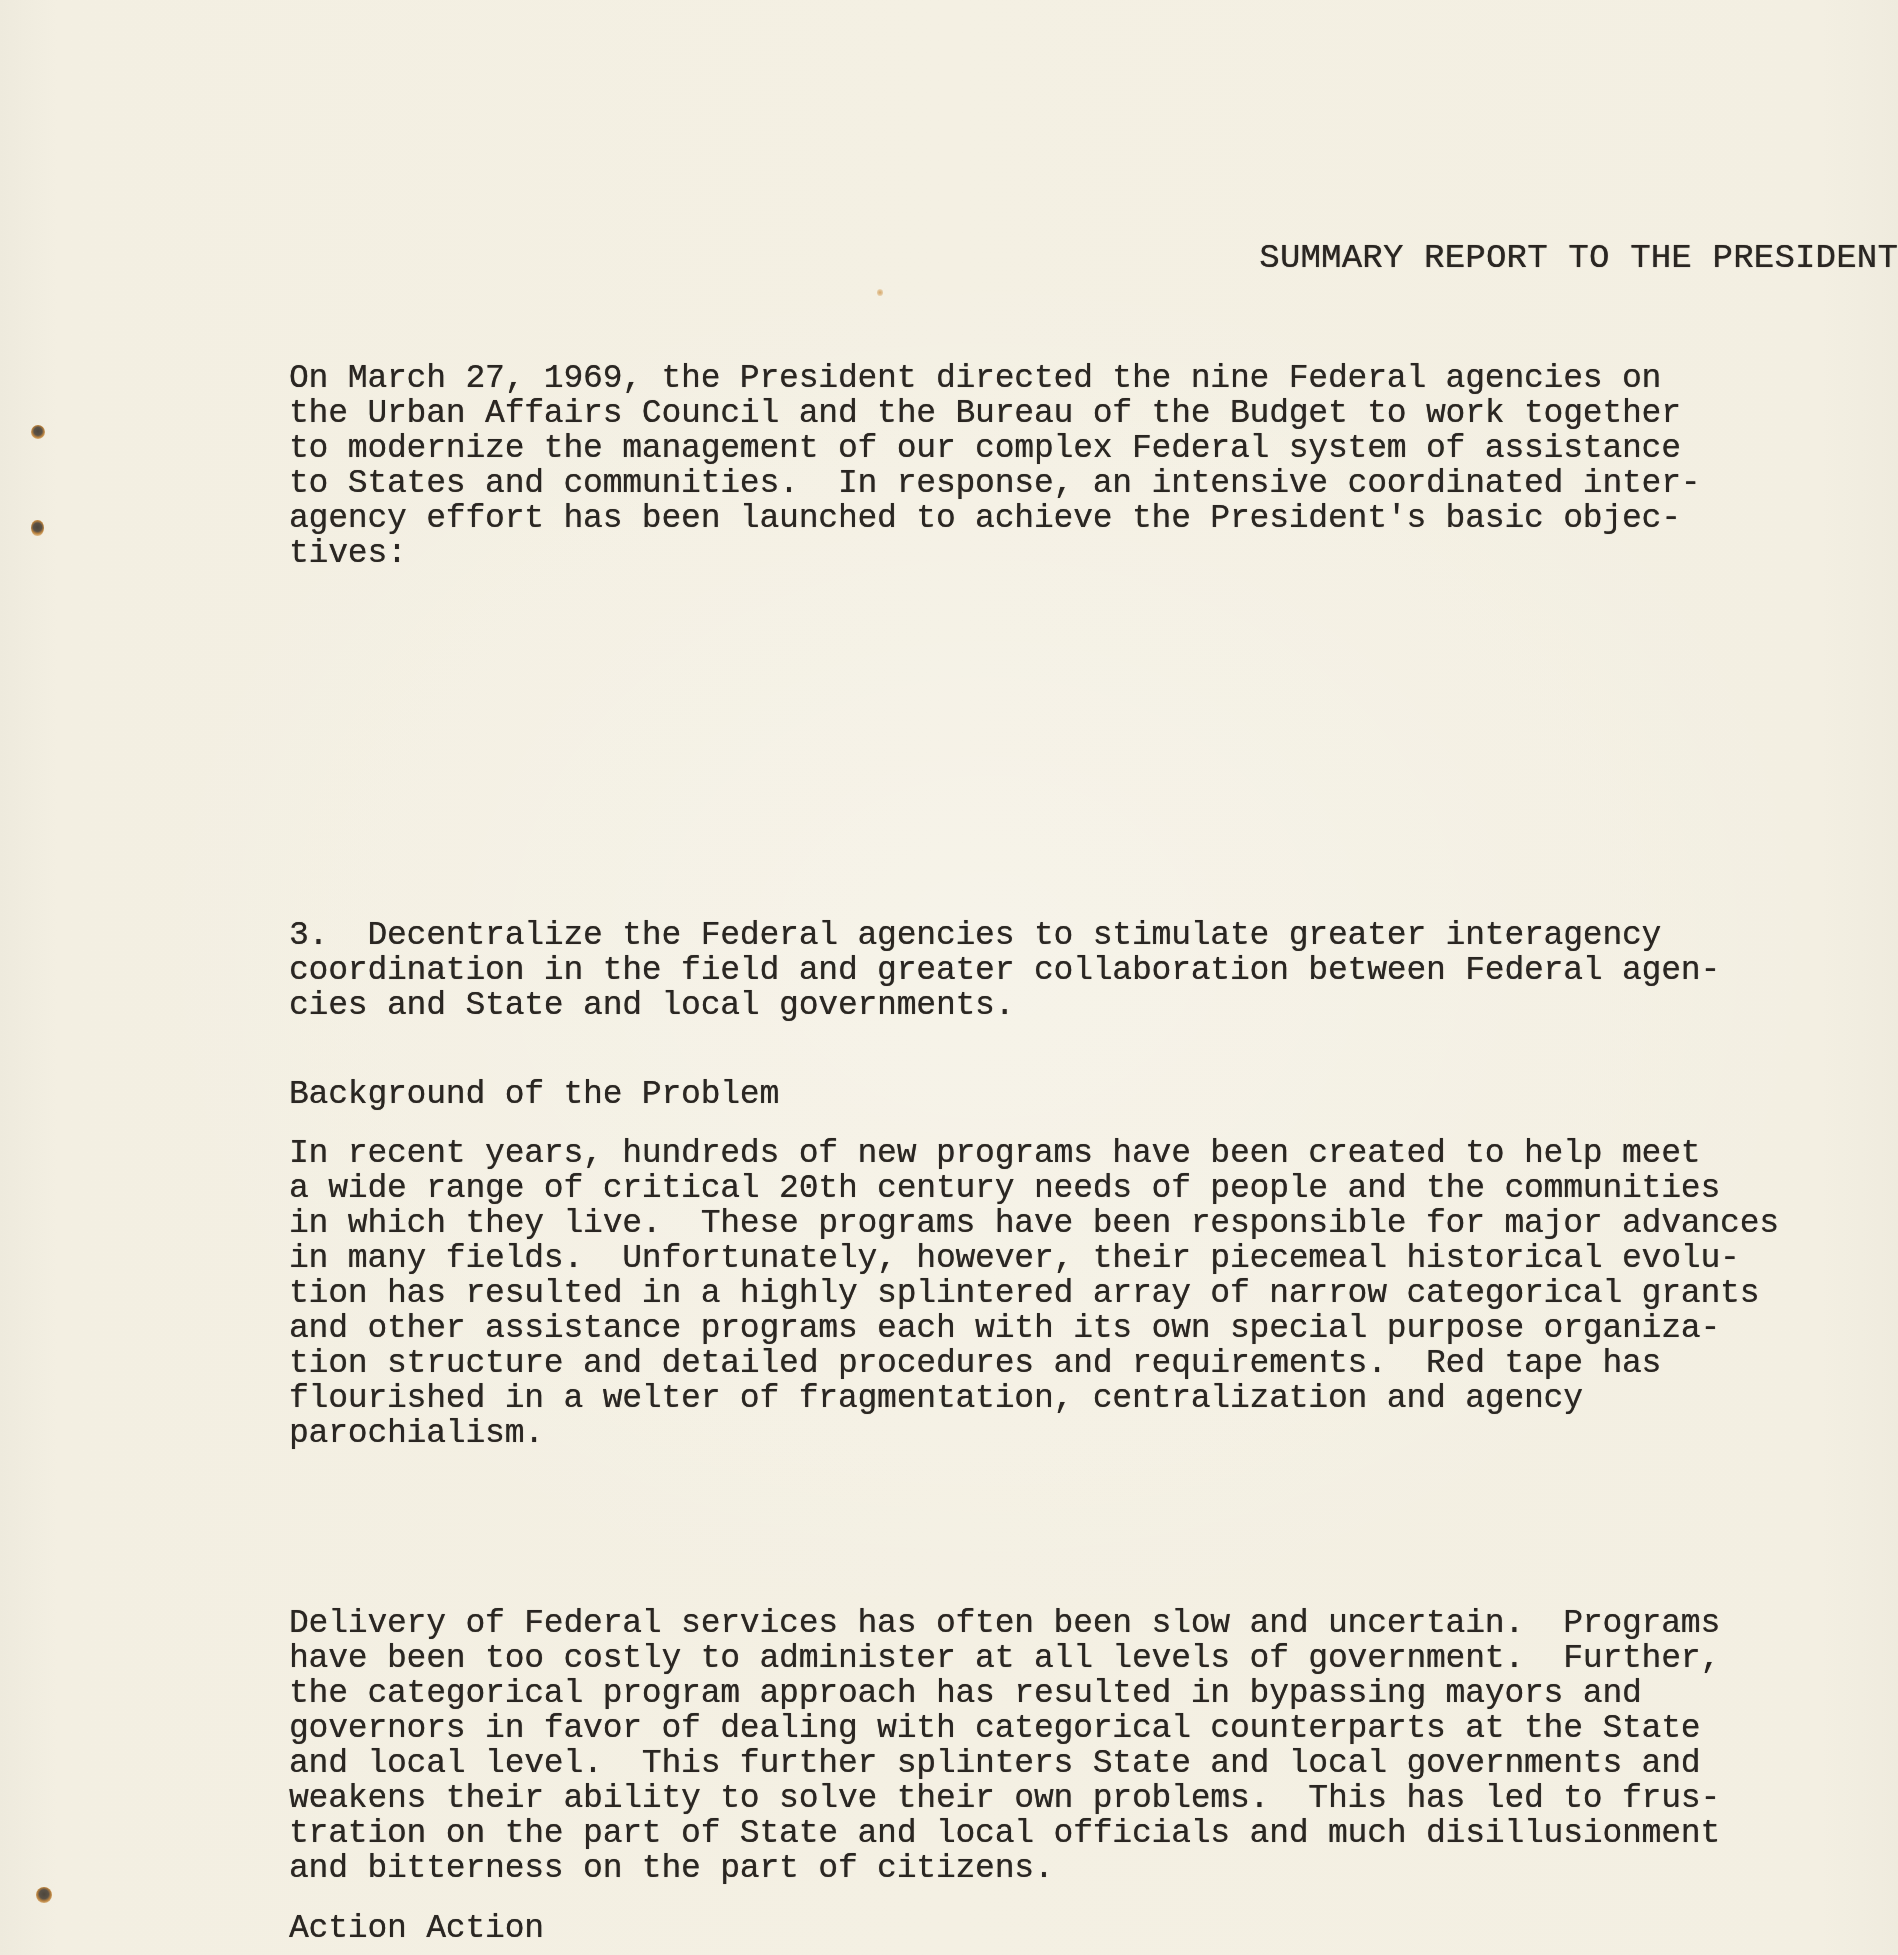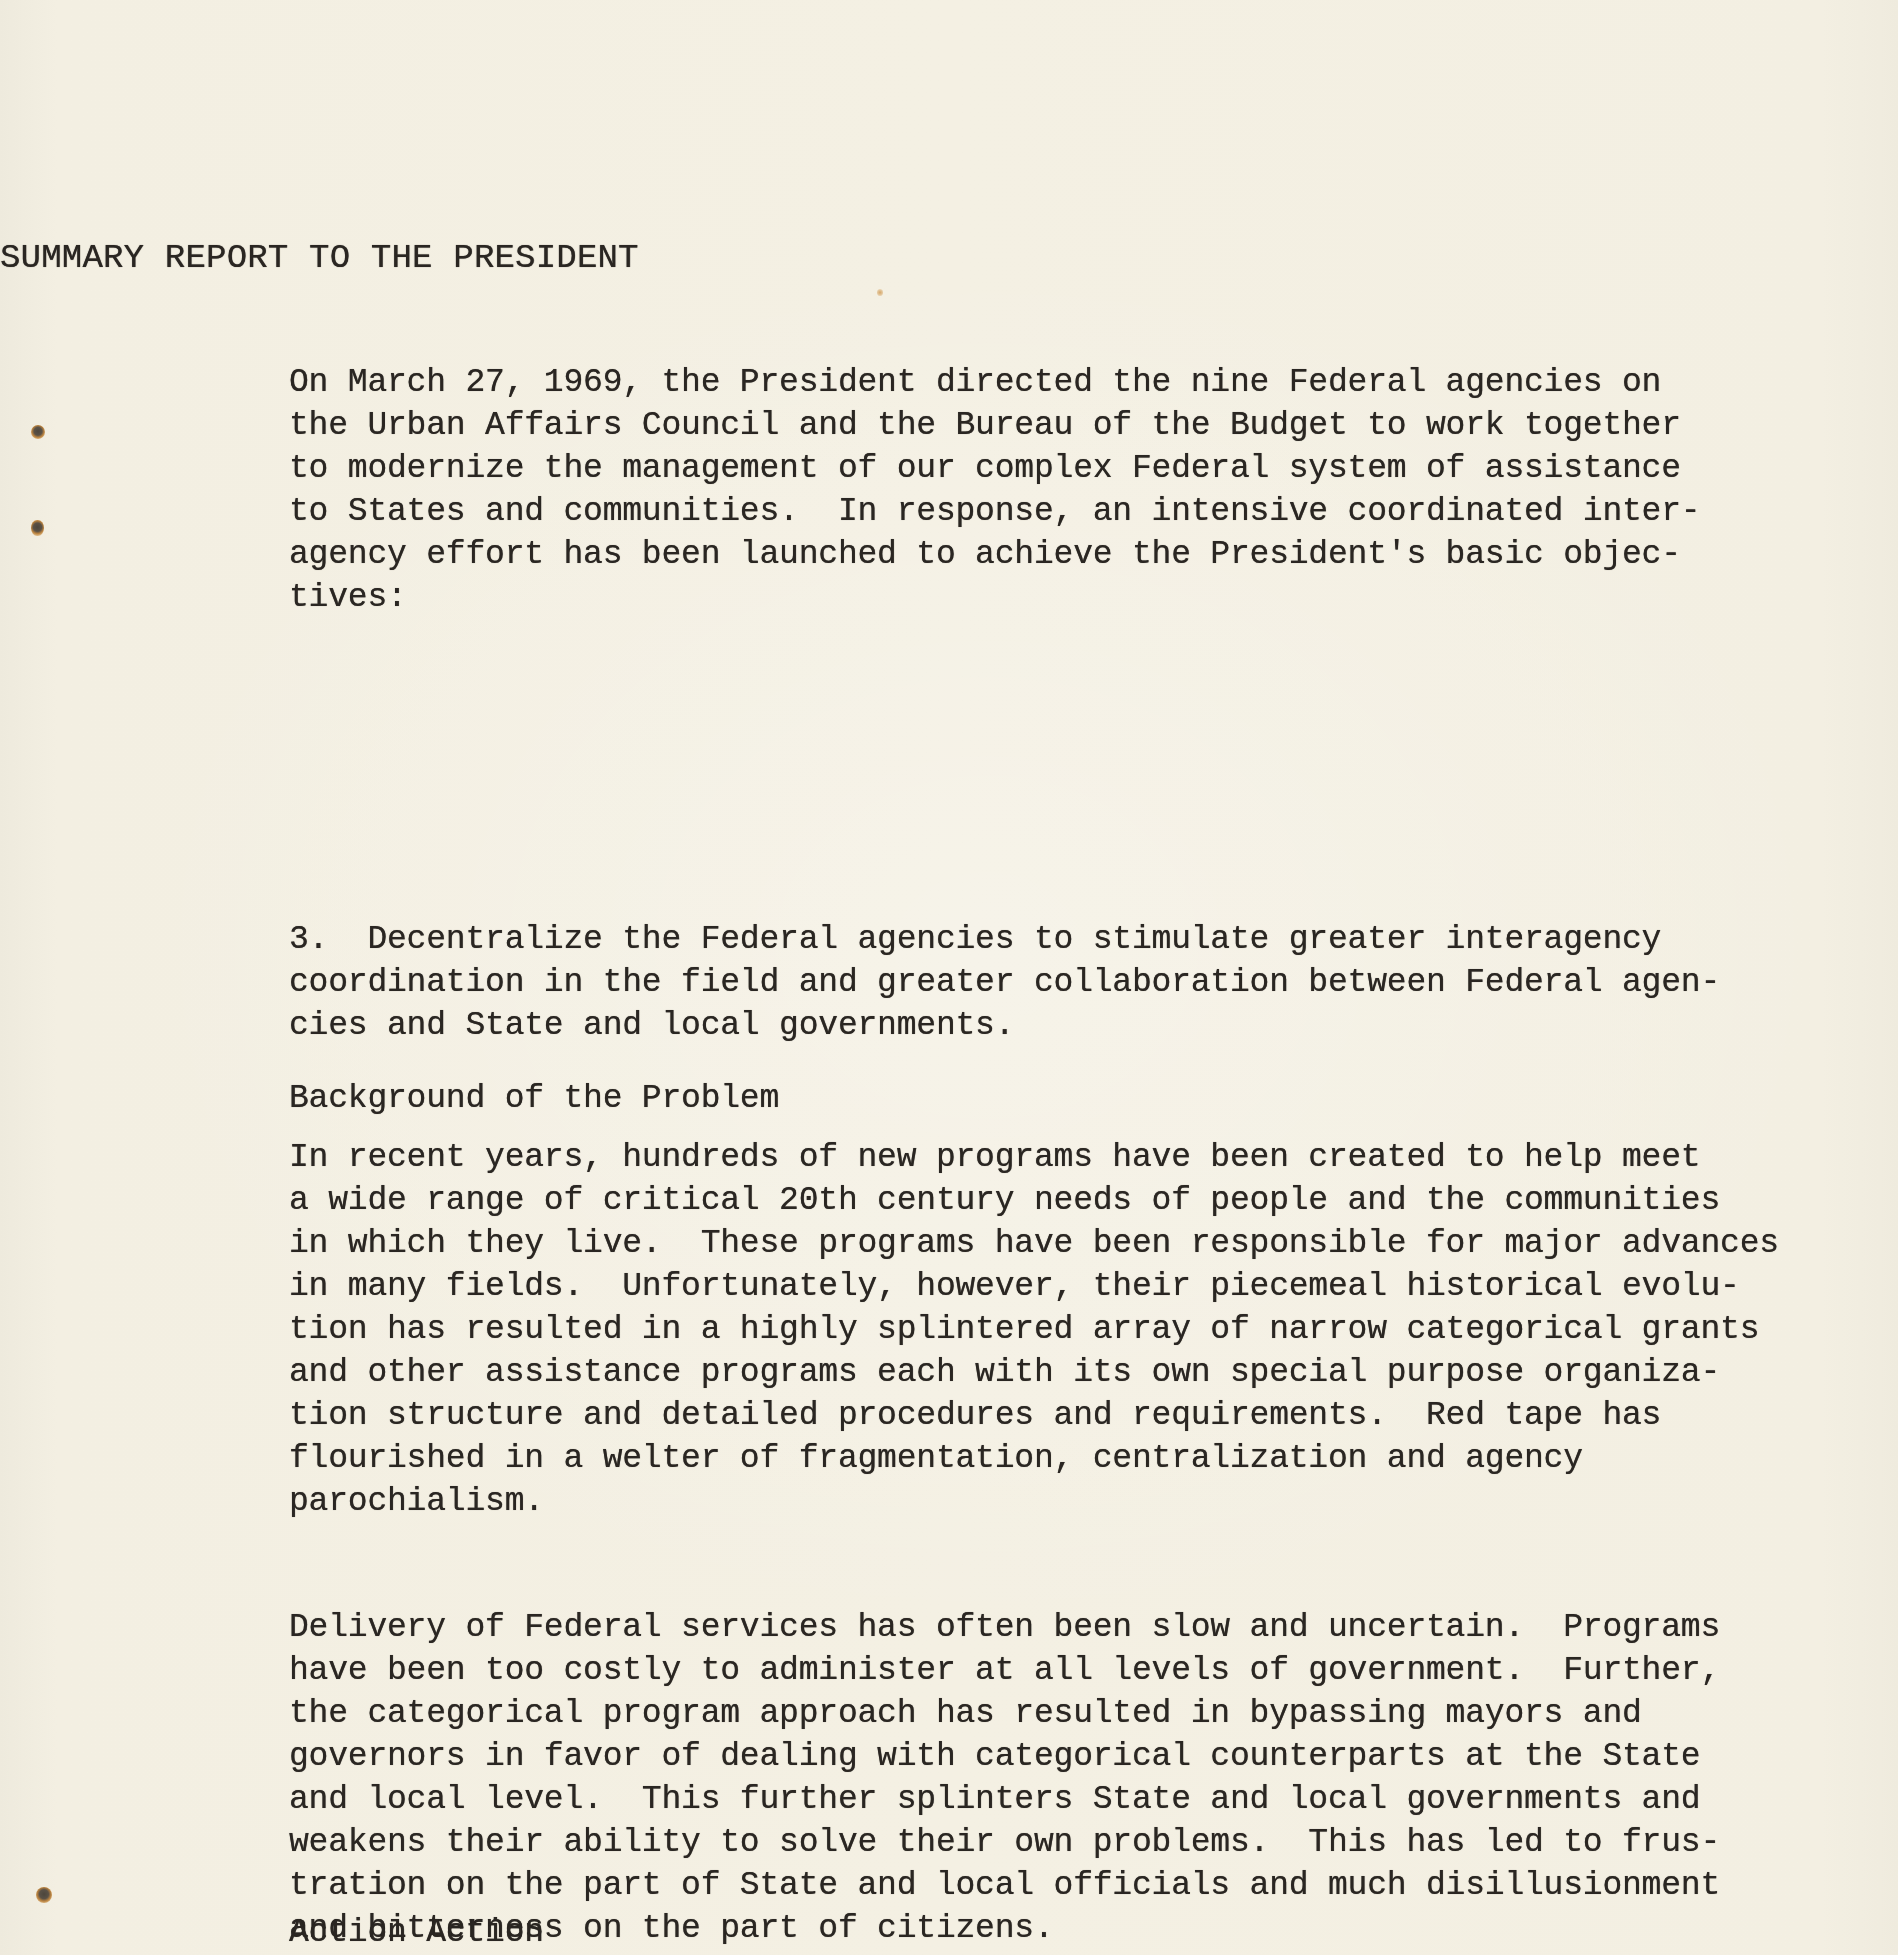--- a/index.html
+++ b/index.html
@@ -20,32 +20,32 @@
     background:
       radial-gradient(ellipse 1251px 1017px at 52% 38%, rgba(255,255,255,0.22), rgba(255,255,255,0) 70%),
       linear-gradient(90deg, #eeeadd 0%, #f3efe2 3%, #f4f0e3 50%, #f3efe2 96%, #efebde 100%);
     font-family: "Liberation Mono", "DejaVu Sans Mono", monospace;
     color: var(--ink, #2a2622);
   }
   .doc-text {
     position: absolute;
     left: 289px;
     font-size: 33px;
-    line-height: 43px;
+    line-height: 35px;
     letter-spacing: -0.2px;
     white-space: pre;
     text-shadow: 0 0 0.8px rgba(35,32,28,0.55), 0.2px 0.3px 0.5px rgba(35,32,28,0.35);
   }
   .doc-title {
     position: absolute;
     left: 0;
     top: 237px;
     width: 100%;
     margin: 0;
-    text-align: left;
+    text-align: right;
     font-weight: normal;
     font-size: 34px;
     line-height: 43px;
     letter-spacing: 0.2px;
     white-space: pre;
     text-shadow: 0 0 1px rgba(35,32,28,0.6), 0.3px 0.3px 0.5px rgba(35,32,28,0.4);
   }
   .heading {
     text-decoration-thickness: 2.7px;
     text-underline-offset: 6.6px;

